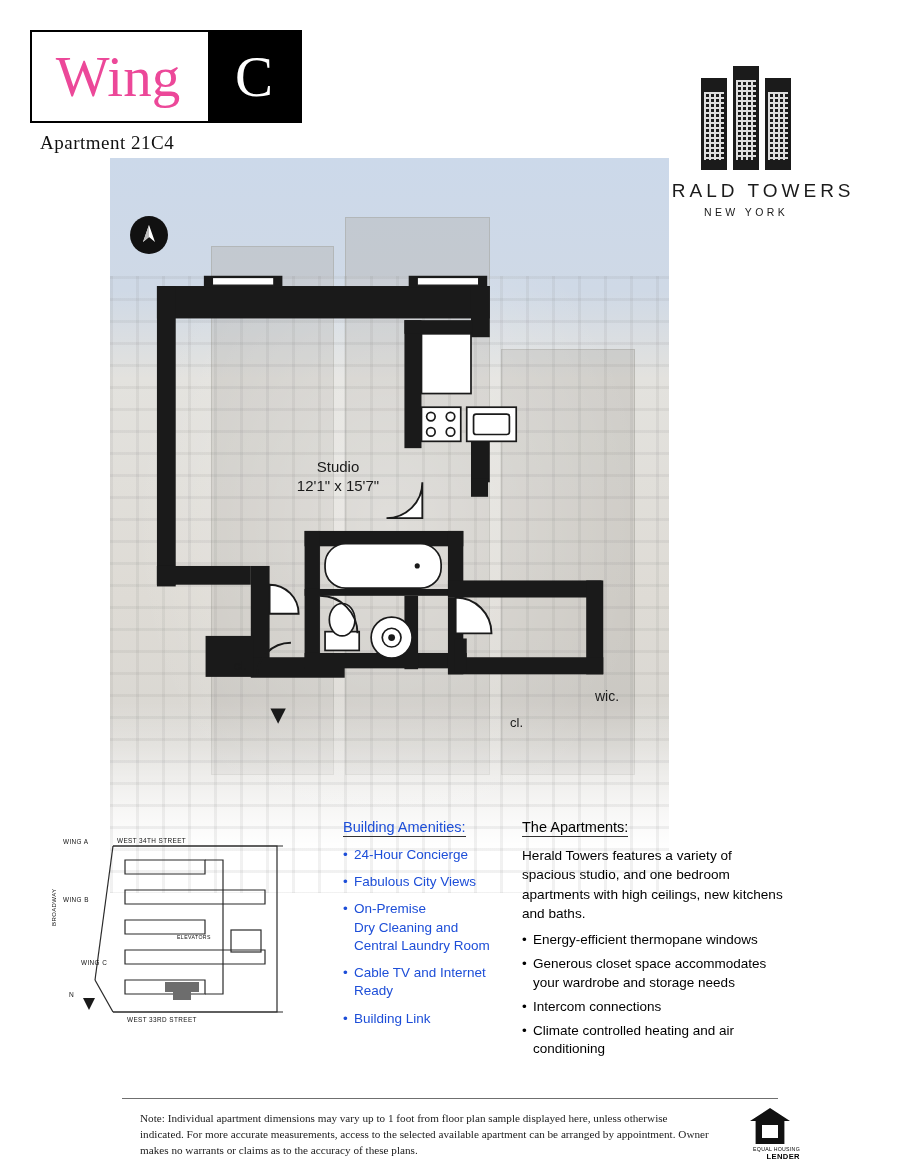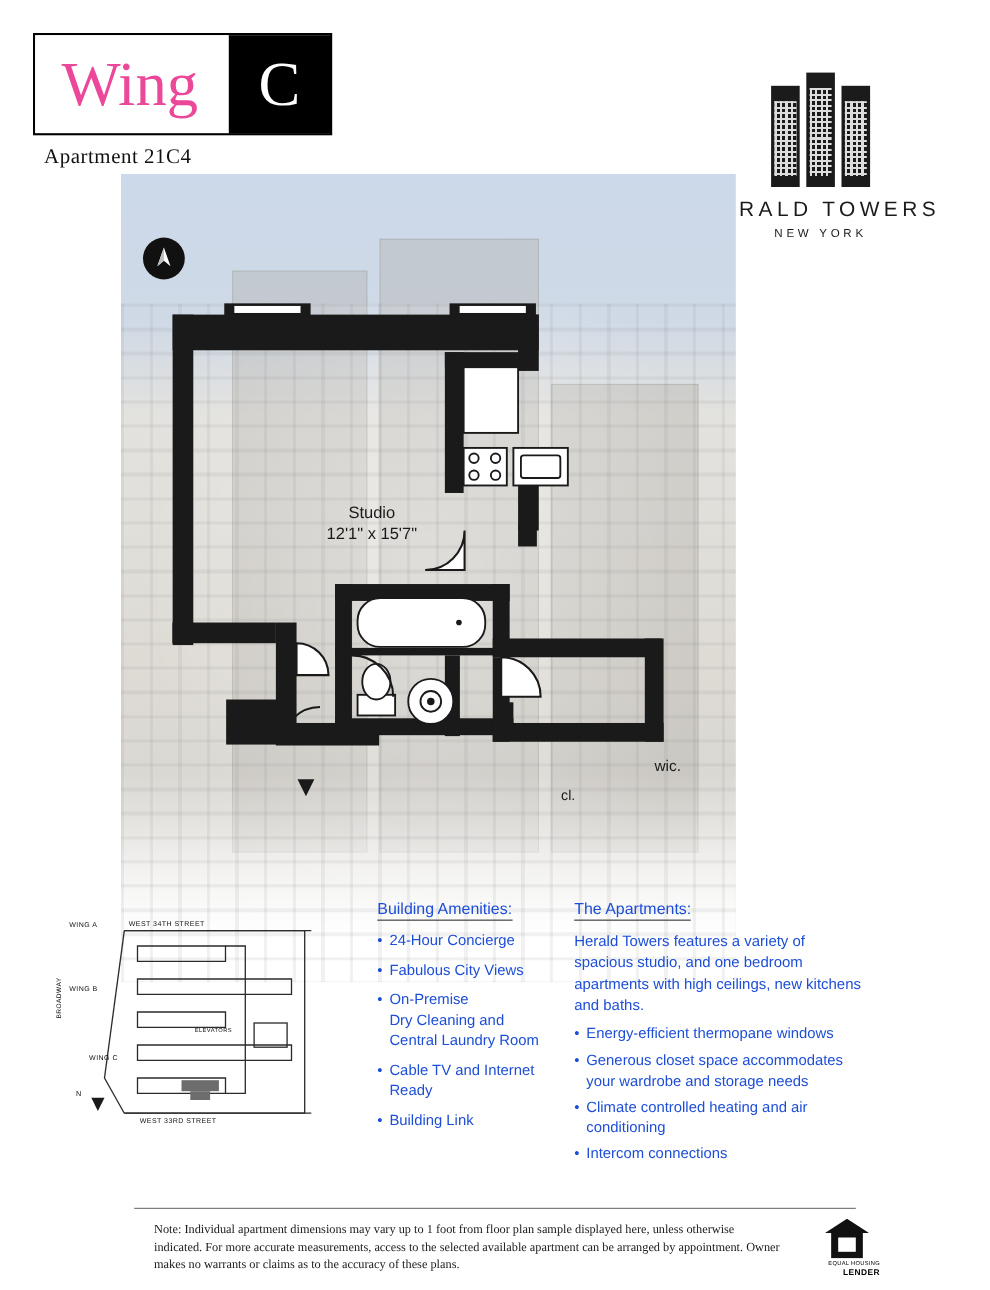--- a/index.html
+++ b/index.html
@@ -157,21 +157,21 @@
     left: 343px; top: 818px;
     width: 168px;
     font-family: "Liberation Sans", sans-serif;
     color: #1d4ed8;
   }
   .col-apts {
     position: absolute;
     left: 522px; top: 818px;
     width: 262px;
     font-family: "Liberation Sans", sans-serif;
-    color: #1d4ed8;
+    color: #000000;
   }
   .col-head {
     font-size: 14.5px;
     border-bottom: 1px solid #333;
     display: inline-block;
     padding-bottom: 1px;
     margin-bottom: 9px;
   }
   .bullets { list-style: none; margin: 0; padding: 0; }
   .bullets li {
@@ -390,22 +390,22 @@
     <li>Building Link</li>
   </ul>
 </div>
 
 <div class="col-apts">
   <div class="col-head">The Apartments:</div>
   <p class="apts-para">Herald Towers features a variety of spacious studio, and one bedroom apartments with high ceilings, new kitchens and baths.</p>
   <ul class="bullets tight">
     <li>Energy-efficient thermopane windows</li>
     <li>Generous closet space accommodates your wardrobe and storage needs</li>
+    <li>Intercom connections</li>
     <li>Climate controlled heating and air conditioning</li>
-    <li>Intercom connections</li>
   </ul>
 </div>
 
 <div class="keymap">
   <svg viewBox="0 0 230 200">
     <g fill="none" stroke="#2b2b2b" stroke-width="1.2">
 
       <line x1="58" y1="16" x2="228" y2="16"></line>
       <line x1="58" y1="182" x2="228" y2="182"></line>
 

